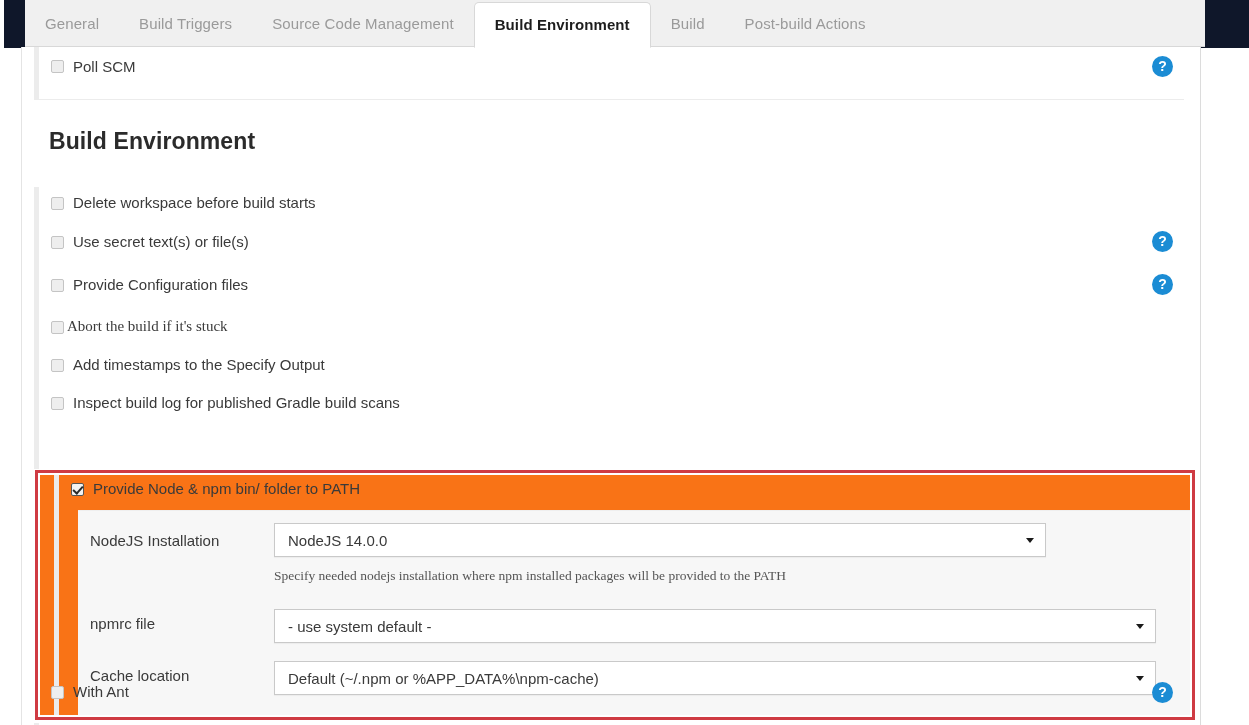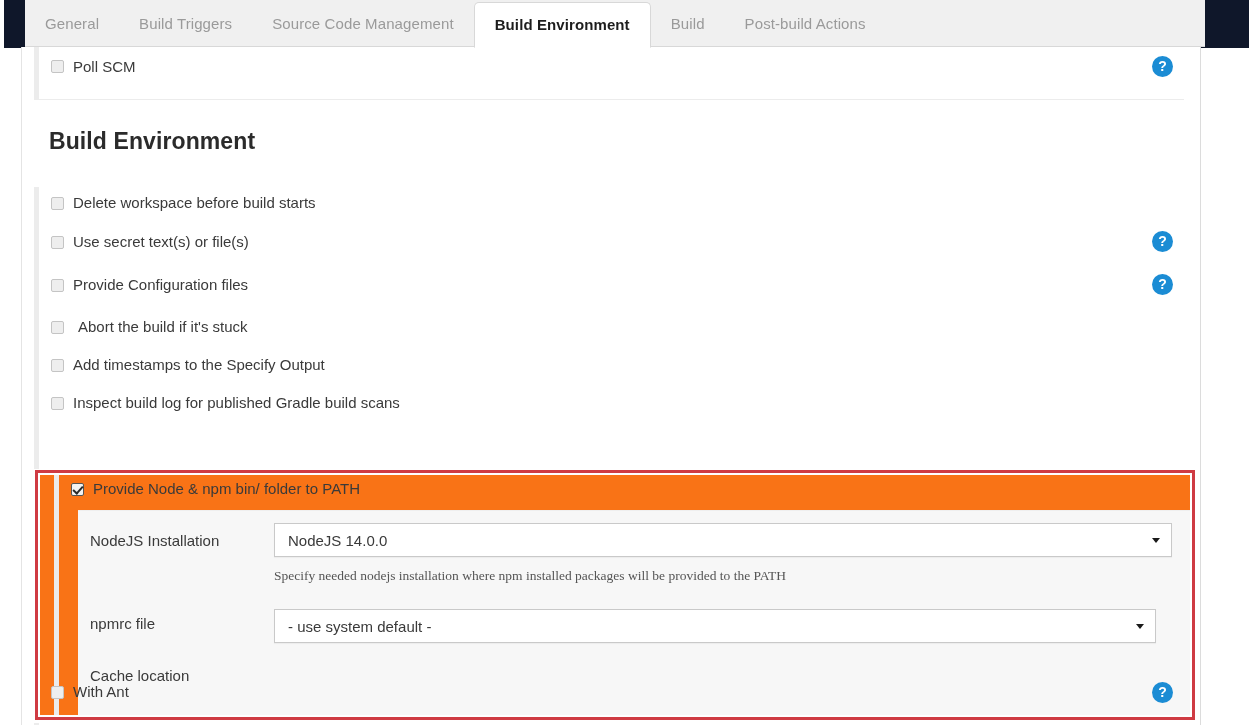--- a/index.html
+++ b/index.html
@@ -267,50 +267,54 @@
 
   <div class="chk" style="left:29px; top:189px;"></div>
   <div class="chklabel" style="left:51px; top:186px;">Use secret text(s) or file(s)</div>
   <div class="helpicon" style="left:1130px; top:184px;">?</div>
 
   <div class="chk" style="left:29px; top:232px;"></div>
   <div class="chklabel" style="left:51px; top:229px;">Provide Configuration files</div>
   <div class="helpicon" style="left:1130px; top:227px;">?</div>
 
   <div class="chk" style="left:29px; top:274px;"></div>
-  <div class="chklabel" style="left:56px; top:271px;">Abort the build if it's stuck</div>
+  <div class="chklabel" style="left:45px; top:271px;font-family:Liberation Serif, serif;">Abort the build if it's stuck</div>
 
   <div class="chk" style="left:29px; top:312px;"></div>
   <div class="chklabel" style="left:51px; top:309px;">Add timestamps to the Specify Output</div>
 
   <div class="chk" style="left:29px; top:350px;"></div>
   <div class="chklabel" style="left:51px; top:347px;">Inspect build log for published Gradle build scans</div>
 
   <div class="node-section">
     <div class="guide" style="left:14px; top:0px; height:240px;"></div>
 
     <div class="chk checked" style="left:31px; top:8px;"></div>
     <div class="chklabel" style="left:53px; top:5px;">Provide Node &amp; npm bin/ folder to PATH</div>
 
     <div class="node-subpanel">
 
       <div class="field-label" style="left:12px; top:21px;">NodeJS Installation</div>
-      <div class="select" style="left:196px; top:12px; width:898px;">
+      <div class="select" style="left:196px; top:12px; width:772px;">
         <span class="val">NodeJS 14.0.0</span>
         <span class="arrow"></span>
       </div>
       <div class="hint" style="left:196px; top:57px;font-family:Liberation Serif, serif;">Specify needed nodejs installation where npm installed packages will be provided to the PATH</div>
 
       <div class="field-label" style="left:12px; top:104px;">npmrc file</div>
       <div class="select" style="left:196px; top:98px; width:882px;">
         <span class="val">- use system default -</span>
         <span class="arrow"></span>
       </div>
 
       <div class="field-label" style="left:12px; top:156px;">Cache location</div>
+      <div class="select" style="left:196px; top:150px; width:882px;">
+        <span class="val">Default (~/.npm or %APP_DATA%\npm-cache)</span>
+        <span class="arrow"></span>
+      </div>
 
     </div>
   </div>
 
   <div class="highlight-box"></div>
 
   <div class="guide" style="top:676px; height:50px;"></div>
   <div class="chk" style="left:29px; top:639px;"></div>
   <div class="chklabel" style="left:51px; top:636px;">With Ant</div>
   <div class="helpicon" style="left:1130px; top:635px;">?</div>

